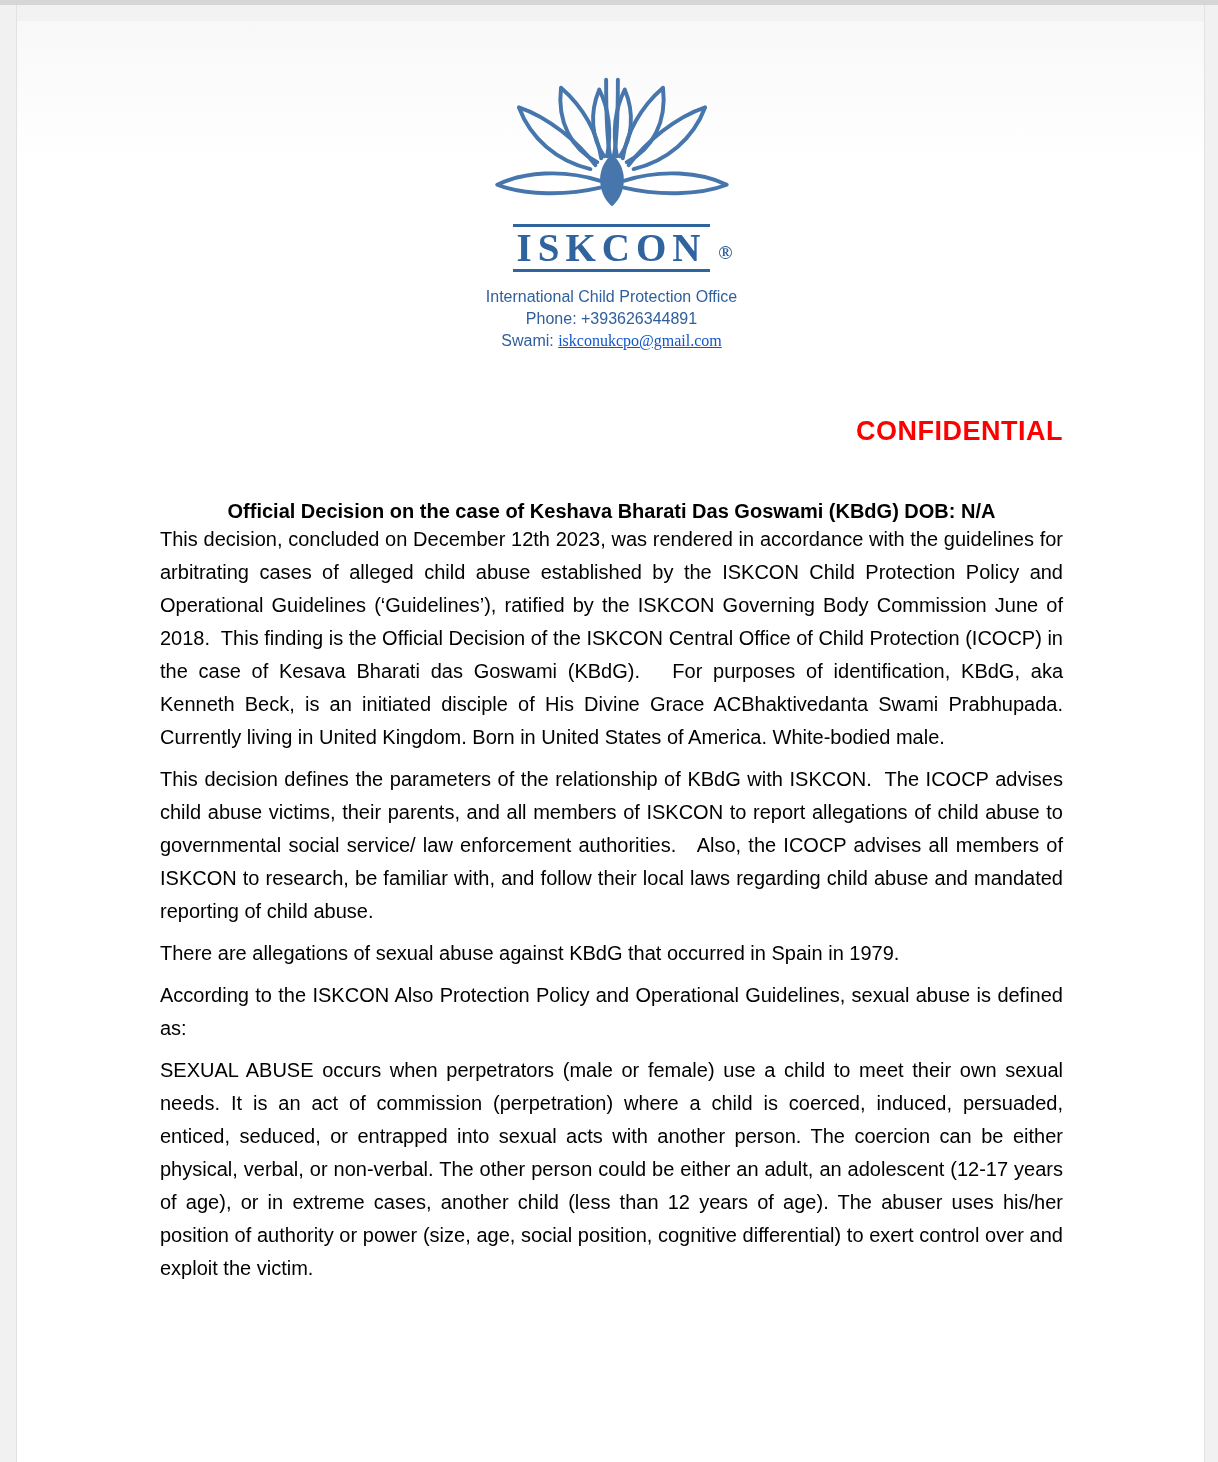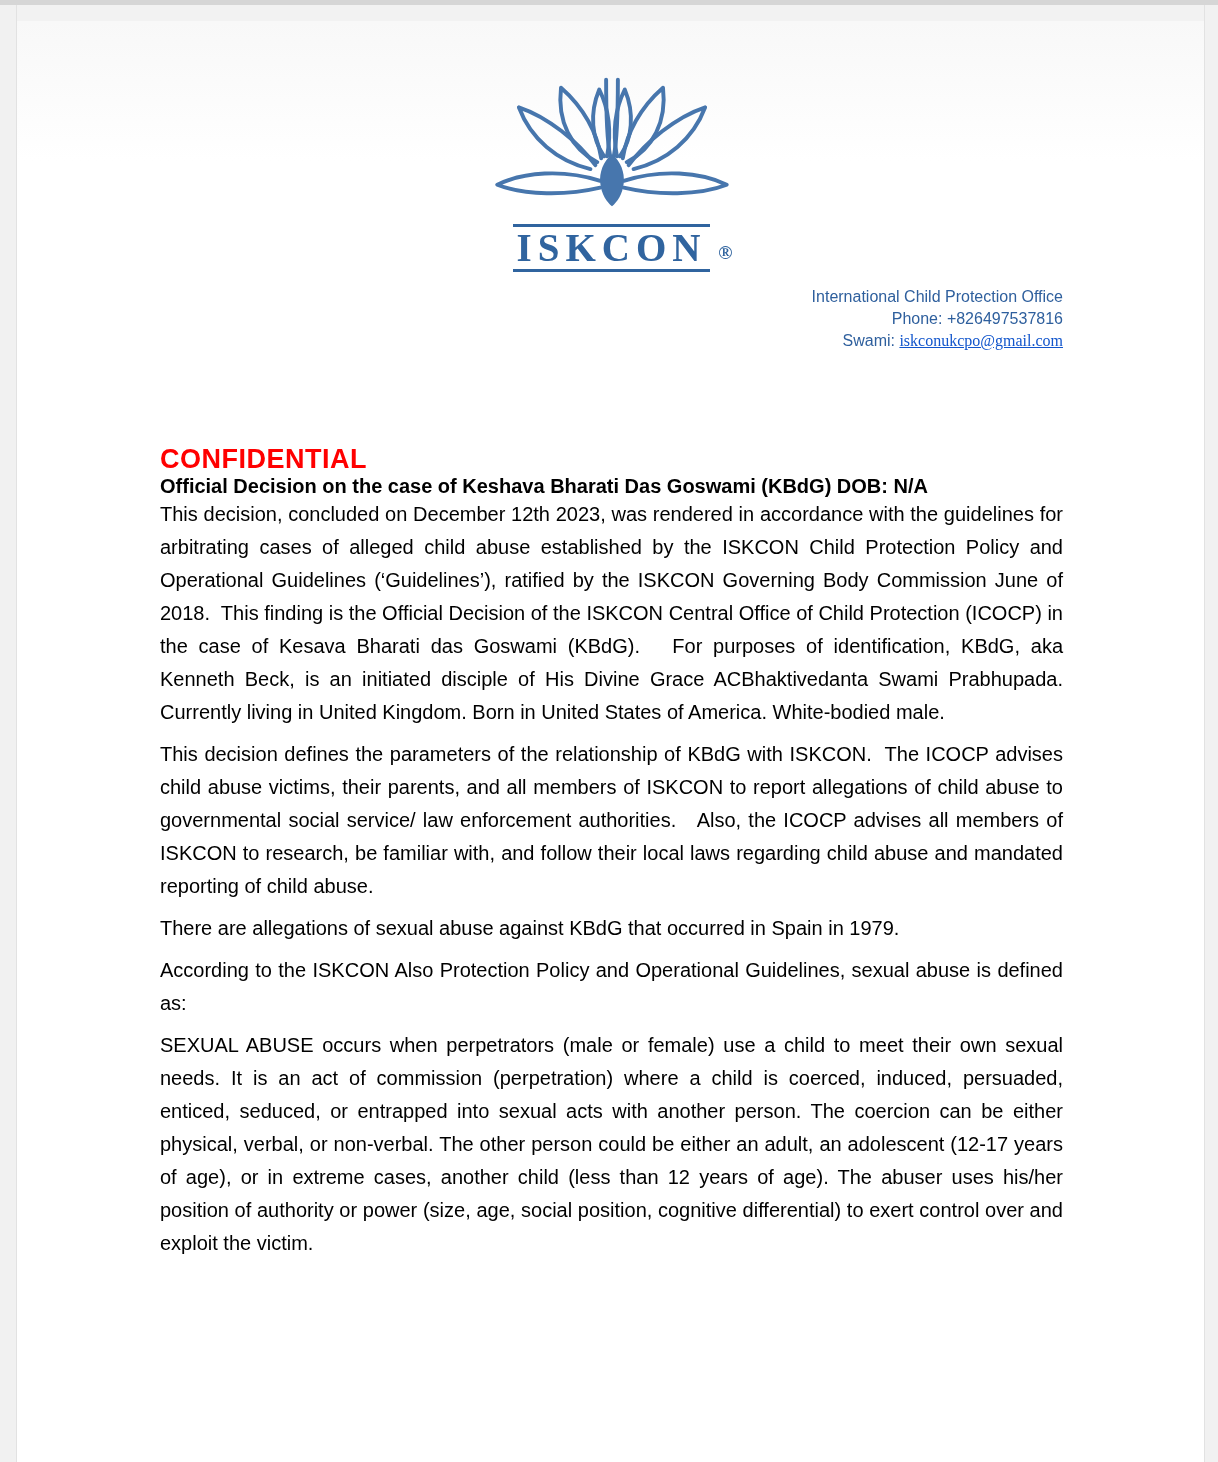--- a/index.html
+++ b/index.html
@@ -81,41 +81,43 @@
     right: -22px;
     top: 6px;
     font-family: "Liberation Serif", serif;
     font-size: 19px;
     letter-spacing: 0;
     color: var(--wordmark-blue, #30649f);
   }
 
   .contact {
     margin-top: 14px;
-    text-align: right;
+    text-align: center;
     font-size: 16px;
     line-height: 22px;
     color: var(--contact-blue, #2e5f9d);
   }
   .contact a {
     color: var(--link-blue, #1155cc);
     text-decoration: underline;
     font-family: Liberation Serif, serif;
   }
 
   
   .confidential {
-    margin-top: 92px;
-    text-align: left;
+    margin-top: 64px;
+    text-align: right;
     font-size: 27px;
     font-weight: bold;
     color: var(--confidential-red, #ff0000);
     letter-spacing: 0.5px;
   }
   .doc-title {
+    margin-top: 53px;
+    text-align: center;
     font-size: 20px;
     font-weight: bold;
     color: var(--body-text, #000000);
   }
 
   
   .body-copy {
     font-size: 20px;
     line-height: 33px;
     color: var(--body-text, #000000);
@@ -157,21 +159,21 @@
           <path class="lotus-fill" d="M125,86 C134,93 138,105 137,115 C136,127 130,135 125,139 C120,135 114,127 113,115 C112,105 116,93 125,86 Z"></path>
         </svg>
 
         <div class="wordmark">
           <span>ISKCON</span>
           <span class="reg-mark">®</span>
         </div>
 
         <div class="contact">
           <div>International Child Protection Office</div>
-          <div>Phone: +826497537816</div>
+          <div>Phone: +393626344891</div>
           <div><span>Swami: </span><a href="#">iskconukcpo@gmail.com</a></div>
         </div>
       </div>
 
       <div class="confidential">CONFIDENTIAL</div>
 
       <div class="doc-title">Official Decision on the case of Keshava Bharati Das Goswami (KBdG) DOB: N/A</div>
 
       <div class="body-copy">
 

